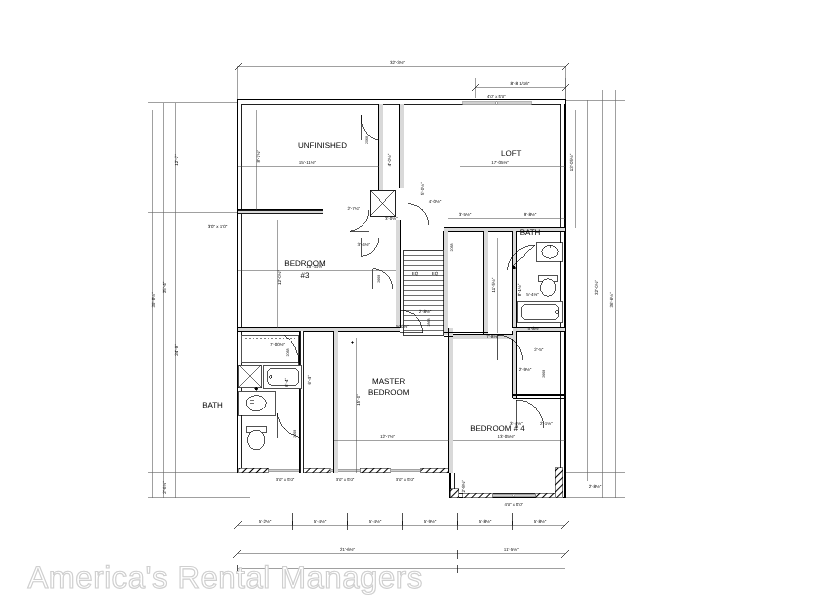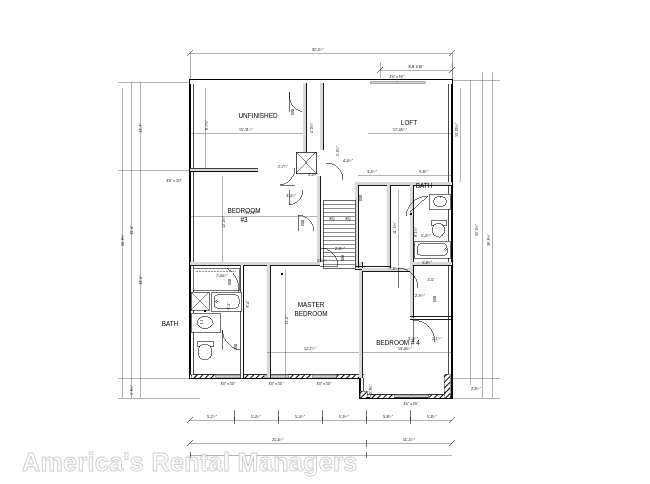--- a/index.html
+++ b/index.html
@@ -3,21 +3,21 @@
 <meta charset="utf-8">
 <style>
   html,body{margin:0;padding:0;background:#ffffff;}
   body{width:650px;height:484px;overflow:hidden;
        font-family:"Liberation Sans", sans-serif;
        -webkit-font-smoothing:antialiased;}
   #stage{position:relative;width:650px;height:484px;background:#fff;}
   #plan{position:absolute;left:0;top:0;width:650px;height:484px;}
   .wm{position:absolute;left:22px;top:448px;
       font-family:"Liberation Sans", sans-serif;
-      font-size:25px;letter-spacing:.4px;font-weight:700;
+      font-size:25px;letter-spacing:.4px;font-weight:400;
       color:#ffffff;
       -webkit-text-stroke:0.9px #cfcfcf;
       text-shadow:0 0 0 #ccc;
       white-space:nowrap;pointer-events:none;}
 </style>
 </head>
 <body>
 
 <div id="stage">
 

